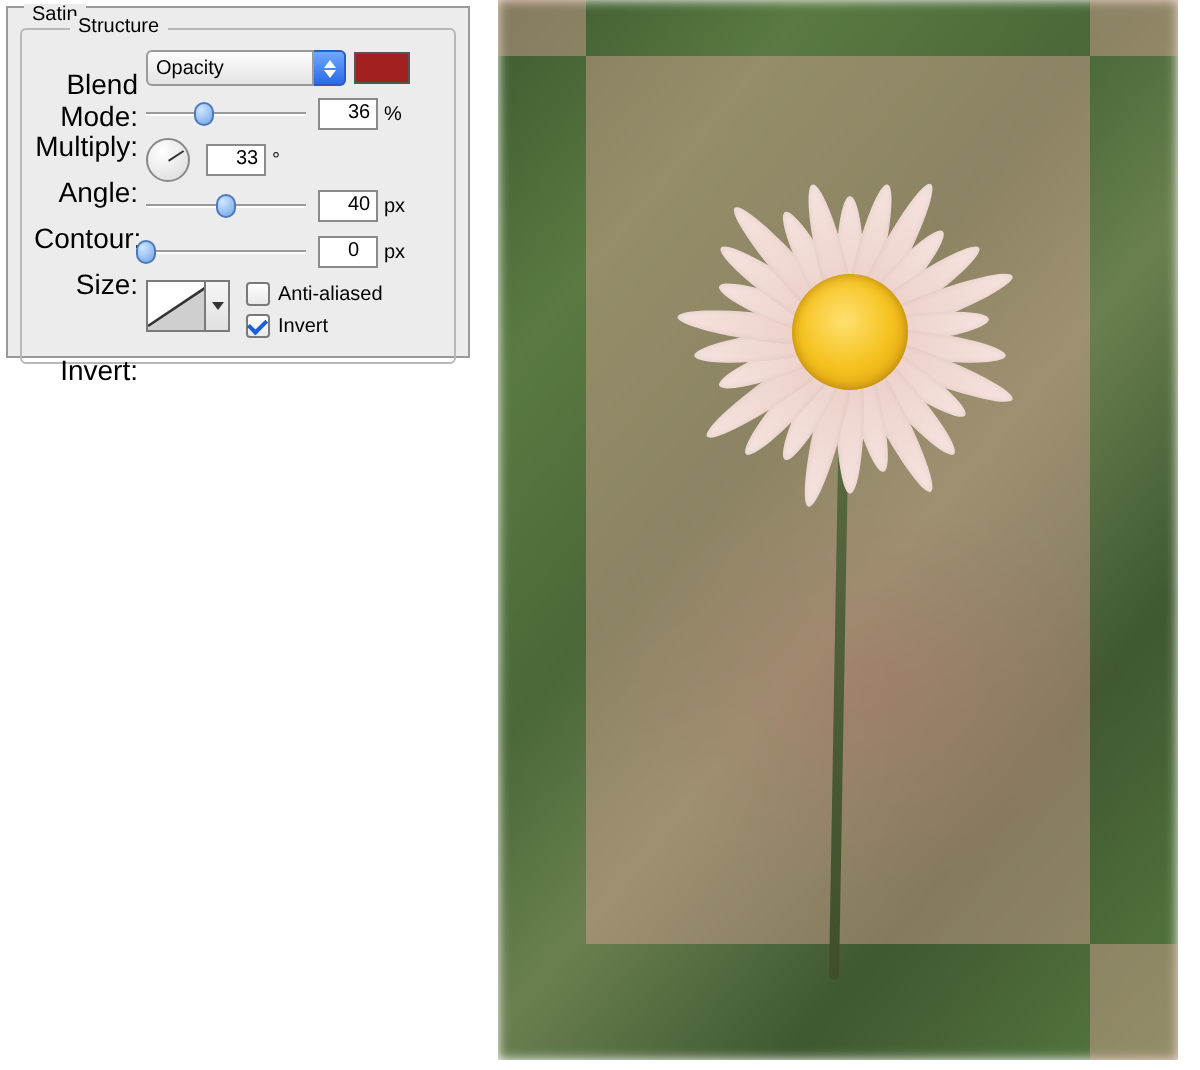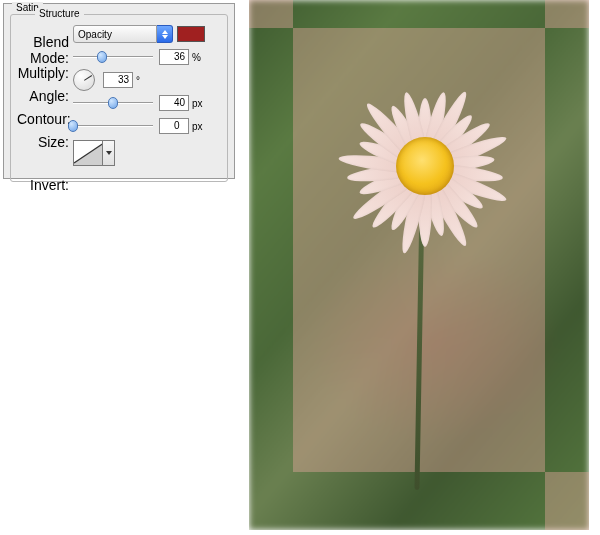--- a/index.html
+++ b/index.html
@@ -297,20 +297,30 @@
     <div class="row" style="height:30px;align-items:flex-start">
       <div class="label" style="padding-top:6px">Invert:</div>
       <div class="contour-thumb">
         <svg width="30" height="26">
           <polygon points="0,26 0,22 30,2 30,26" fill="#cfcfcf"></polygon>
           <polyline points="0,22 30,2" stroke="#333" fill="none" stroke-width="1.3"></polyline>
         </svg>
       </div>
       <div class="contour-drop">
         <div class="mini-tri"></div>
+      </div>
+      <div style="margin-left:8px">
+        <div class="check-row">
+          <div class="checkbox" id="cb-aa"></div>
+          <span>Anti-aliased</span>
+        </div>
+        <div class="check-row">
+          <div class="checkbox checked" id="cb-inv"></div>
+          <span>Invert</span>
+        </div>
       </div>
     </div>
 
   </div>
 </div>
 
 <div class="photo">
   <div class="bg-grass"></div>
   <div class="corner tl"></div>
   <div class="corner tr"></div>

